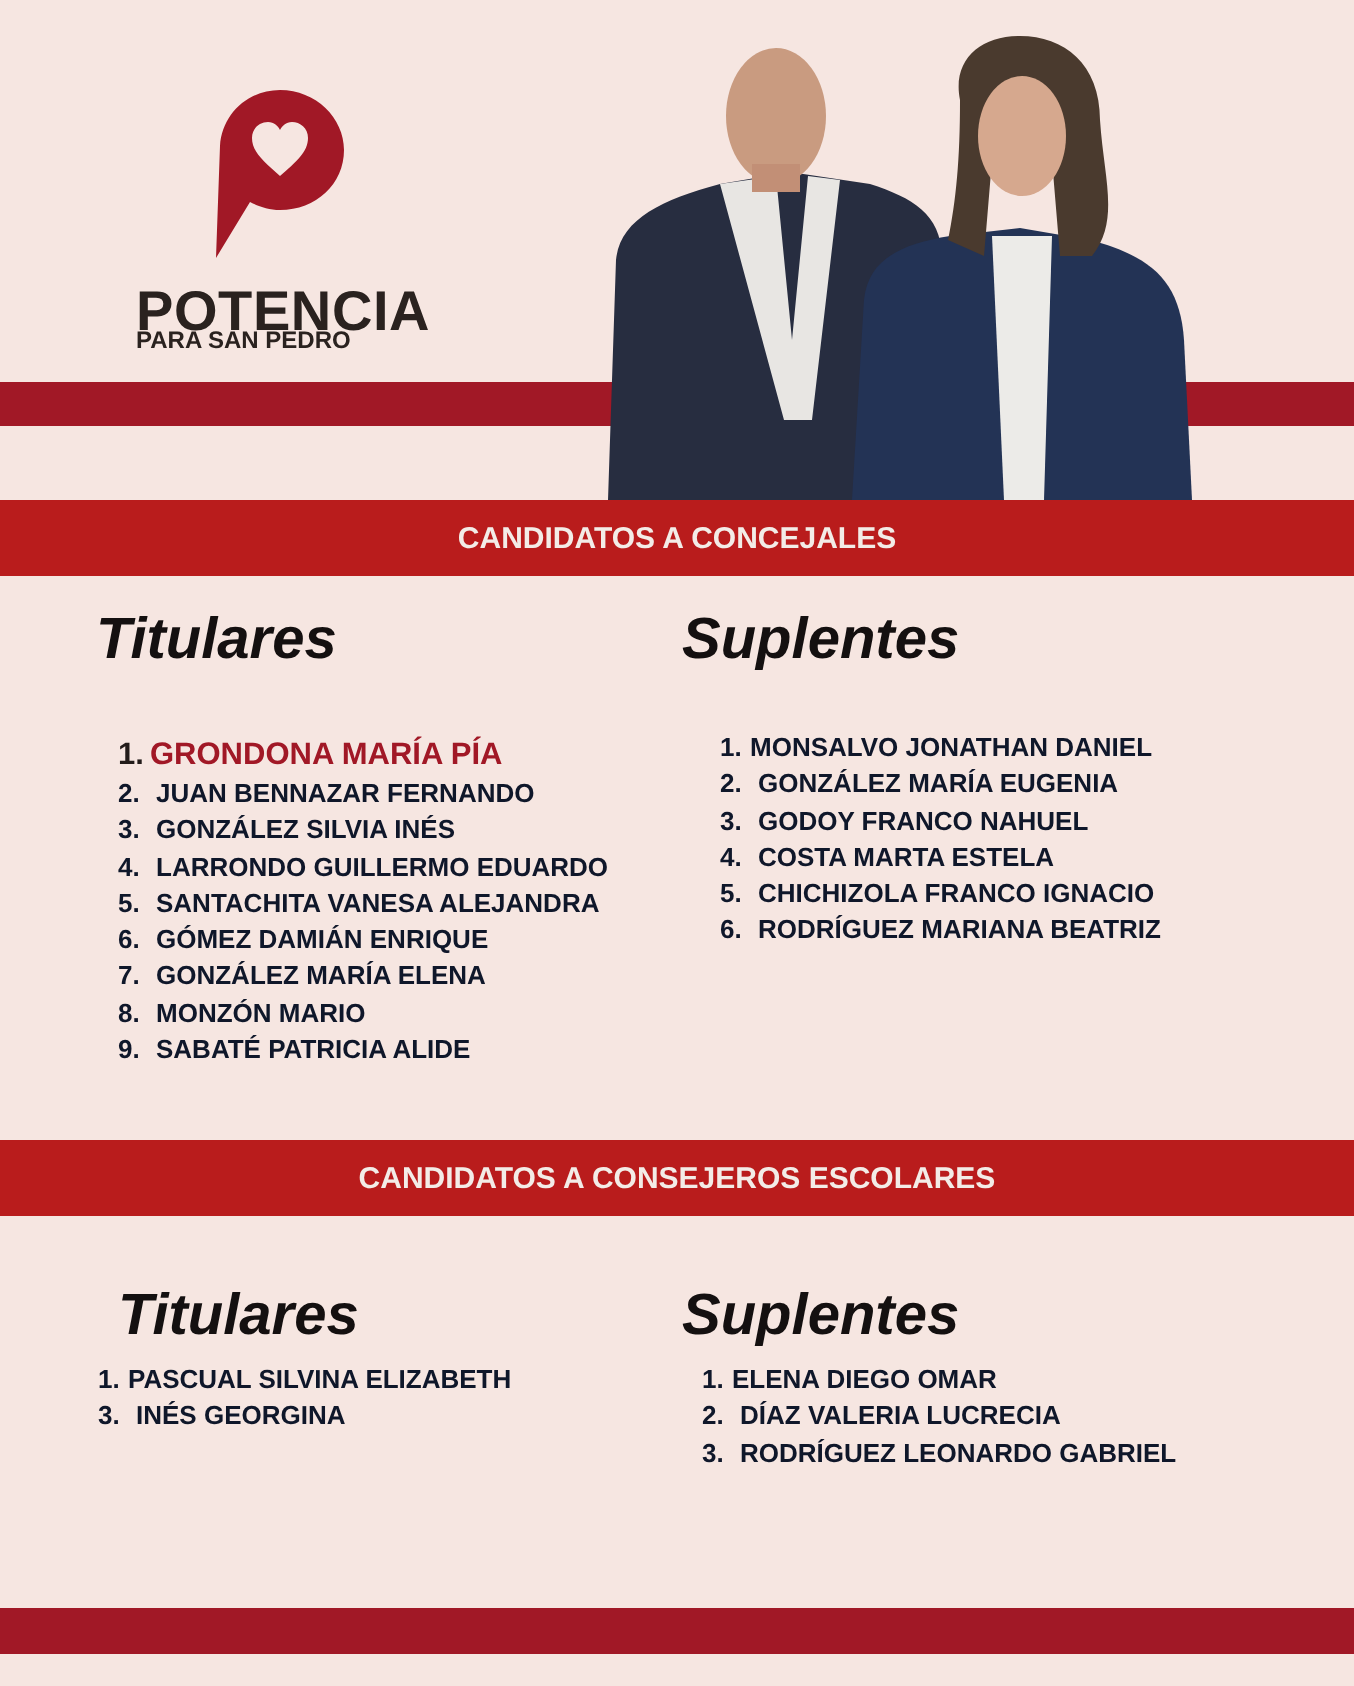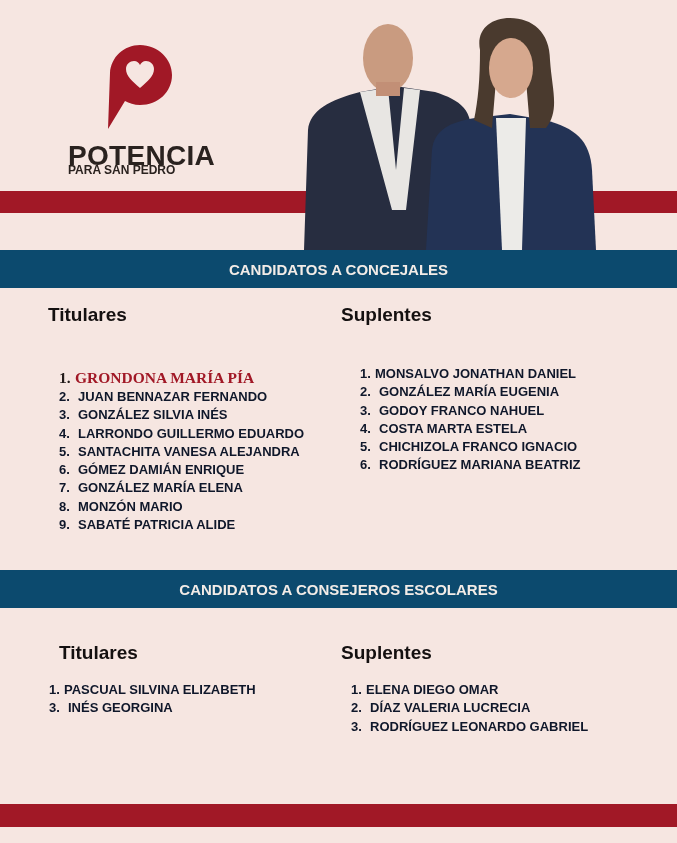--- a/index.html
+++ b/index.html
@@ -22,38 +22,38 @@
   }
   .brand-sub {
     position: absolute; left: 2px; top: 120px;
     font-size: 12px; font-weight: bold; color: #2a221f;
   }
 
   .photo { position: absolute; left: 300px; top: 10px; width: 298px; height: 240px; }
 
   .band {
     position: absolute; left: 0; width: 677px; height: 38px;
-    background: #0c4a6e; color: #f3ece7;
+    background: #b91c1c; color: #f3ece7;
     display: flex; align-items: center; justify-content: center;
     font-size: 15px; font-weight: bold;
   }
   .band.b1 { top: 250px; }
   .band.b2 { top: 570px; }
 
   .heading {
-    position: absolute; font-size: 19px; font-weight: bold; color: #141010;
+    position: absolute; font-size: 29px; font-weight: bold; color: #141010; font-style: italic;
   }
   .list { position: absolute; list-style: none; }
   .list li {
     font-size: 13px; font-weight: bold; color: #0f172a;
     height: 18.3px; line-height: 18.3px; white-space: nowrap;
   }
   .list li .num { display: inline-block; width: 19px; }
   .list li.first .num { width: 15px; }
-  .list li.lead { color: #a11826; font-size: 15.5px; height: 21px; line-height: 21px; font-family: Liberation Serif, serif; }
+  .list li.lead { color: #a11826; font-size: 15.5px; height: 21px; line-height: 21px; }
   .list li.lead .num { color: #231c1a; width: 16px; }
 </style>
 </head>
 <body>
 
 <div class="stripe top"></div>
 <div class="stripe bottom"></div>
 
 <div class="logo">
   <svg class="logo-mark" viewBox="0 0 68 88">

